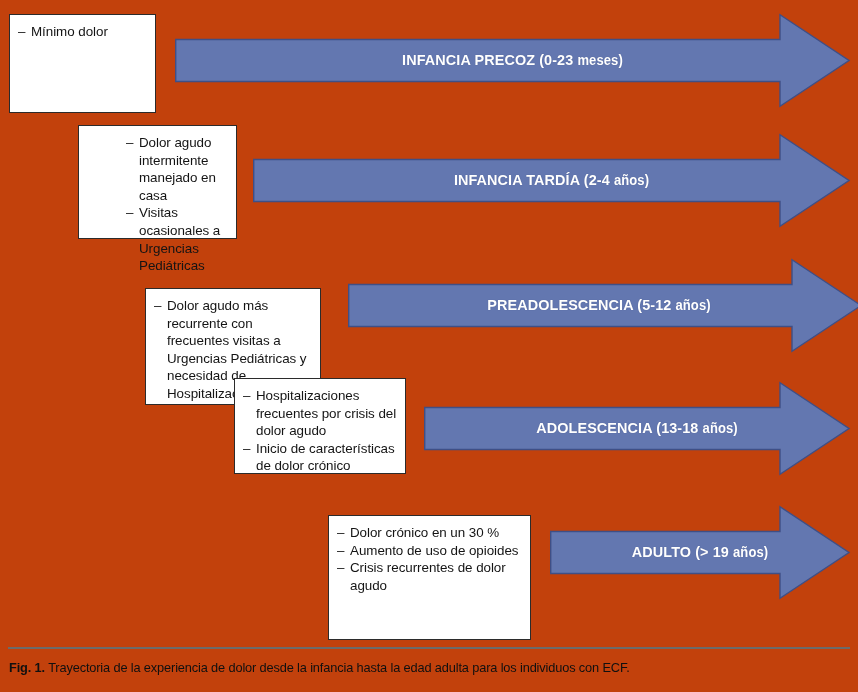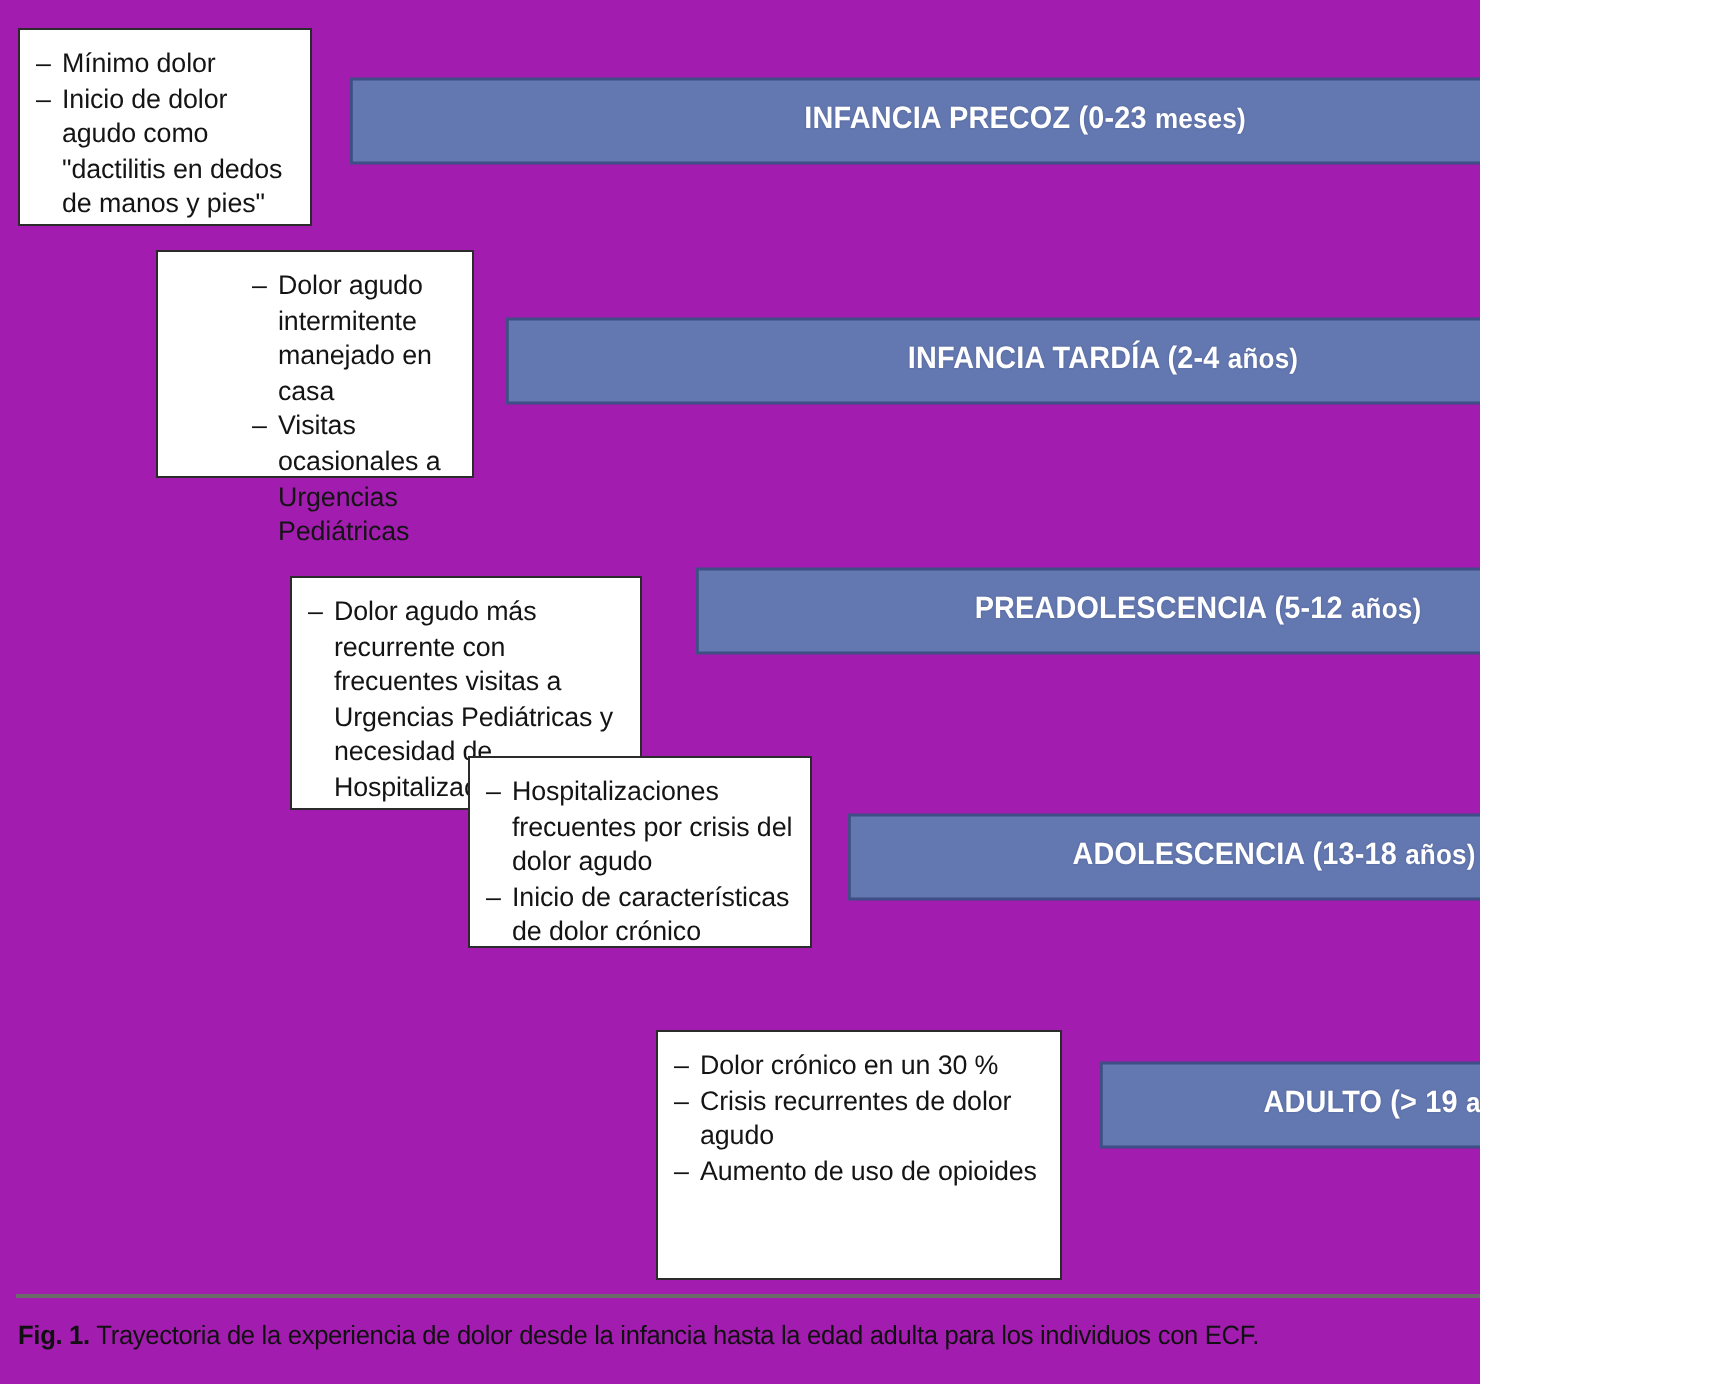--- a/index.html
+++ b/index.html
@@ -7,23 +7,23 @@
     margin: 0;
     padding: 0;
     background: #ffffff;
   }
   body {
     font-family: "Liberation Sans", sans-serif;
     color: #1a1a1a;
   }
   #figure-root {
     position: relative;
-    width: 740px;
+    width: 858px;
     height: 692px;
-    background: #a21caf;
+    background: #c2410c;
     overflow: hidden;
   }
 
   
   #diagram-stage {
     position: absolute;
     left: 0;
     top: 0;
     width: 858px;
     height: 625px;
@@ -122,21 +122,20 @@
 </head>
 <body>
 
 <div id="figure-root">
 
   <div id="diagram-stage">
 
     <div class="callout-box" style="left:9px; top:14px; width:147px; height:99px;">
       <ul class="callout-list">
         <li class="callout-item">Mínimo dolor</li>
-        <li class="callout-item">Inicio de dolor agudo como "dactilitis en dedos de manos y pies"</li>
       </ul>
     </div>
 
     <div class="stage-arrow" style="left:175px; top:14px; width:675px; height:93px;">
       <svg viewBox="0 0 675 93" preserveAspectRatio="none">
         <polygon points="0.7,25.5 605,25.5 605,0.7 674,46.5 605,92.3 605,67.5 0.7,67.5" fill="#6377b0" stroke="#3f4f86" stroke-width="1.4" stroke-linejoin="miter"></polygon>
       </svg>
       <div class="arrow-label" style="top:38px;">
         <span>INFANCIA PRECOZ (0-23 </span><span class="sub">meses)</span>
       </div>
@@ -185,22 +184,22 @@
         <polygon points="0.7,25.5 356,25.5 356,0.7 425,46.5 356,92.3 356,67.5 0.7,67.5" fill="#6377b0" stroke="#3f4f86" stroke-width="1.4" stroke-linejoin="miter"></polygon>
       </svg>
       <div class="arrow-label" style="top:38px;">
         <span>ADOLESCENCIA (13-18 </span><span class="sub">años)</span>
       </div>
     </div>
 
     <div class="callout-box" style="left:328px; top:487px; width:203px; height:125px;margin-top:28px;">
       <ul class="callout-list">
         <li class="callout-item">Dolor crónico en un 30 %</li>
+        <li class="callout-item">Aumento de uso de opioides</li>
         <li class="callout-item">Crisis recurrentes de dolor agudo</li>
-        <li class="callout-item">Aumento de uso de opioides</li>
       </ul>
     </div>
 
     <div class="stage-arrow" style="left:550px; top:506px; width:300px; height:93px;">
       <svg viewBox="0 0 300 93" preserveAspectRatio="none">
         <polygon points="0.7,25.5 230,25.5 230,0.7 299,46.5 230,92.3 230,67.5 0.7,67.5" fill="#6377b0" stroke="#3f4f86" stroke-width="1.4" stroke-linejoin="miter"></polygon>
       </svg>
       <div class="arrow-label" style="top:38px;">
         <span>ADULTO (&gt; 19 </span><span class="sub">años)</span>
       </div>

